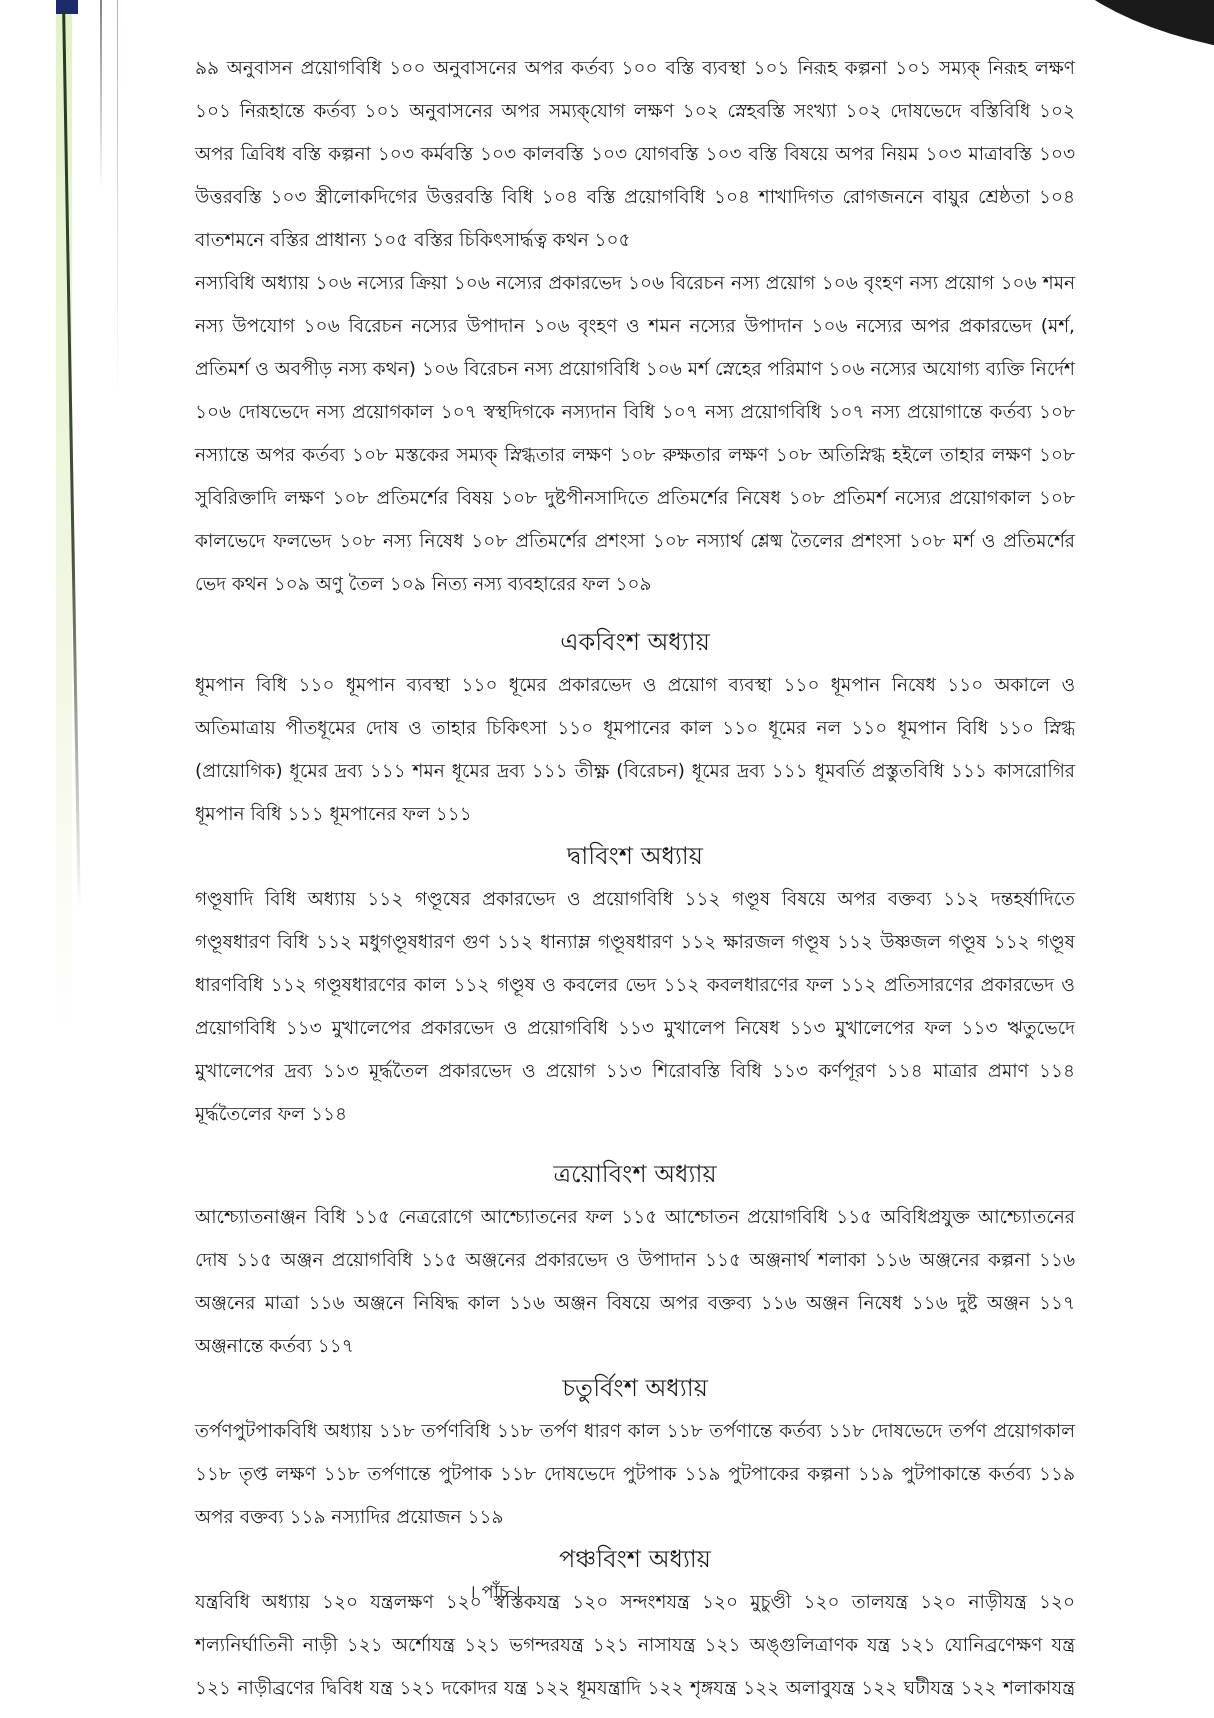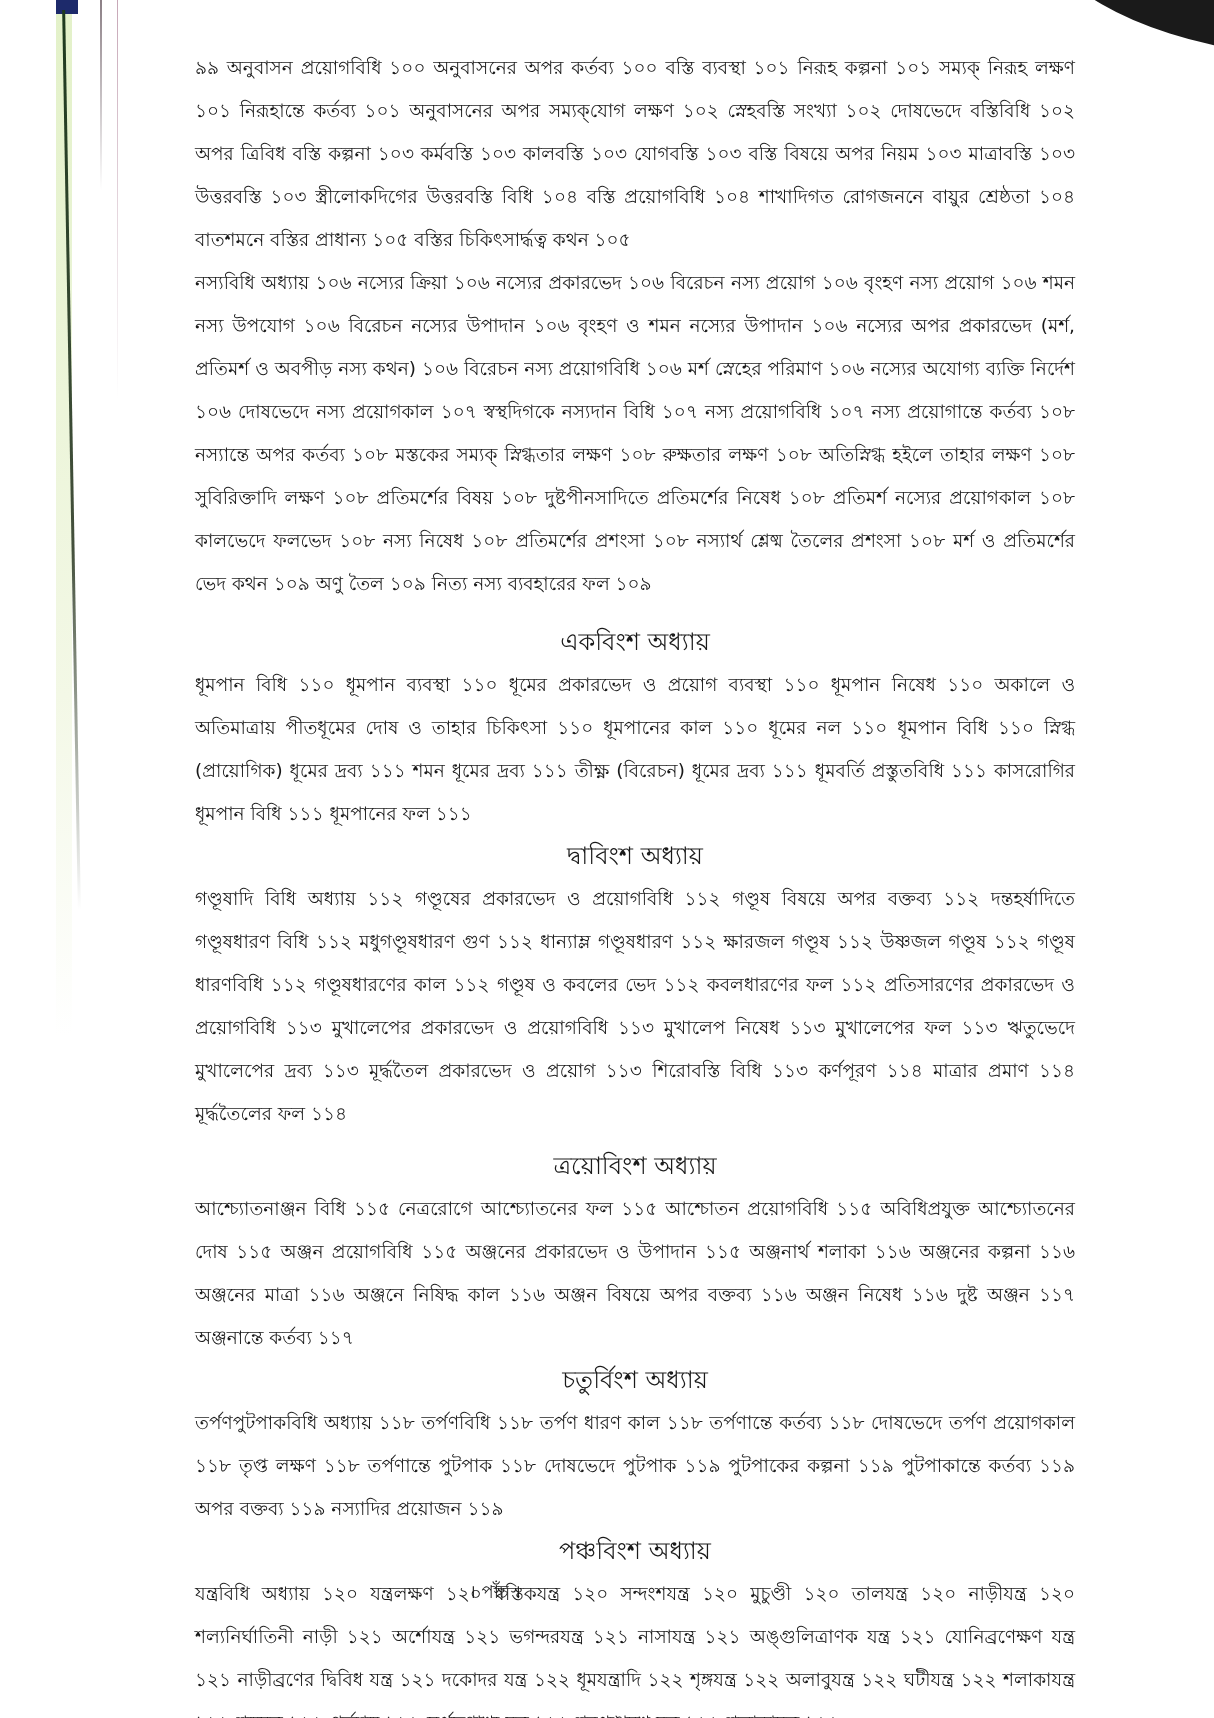--- a/index.html
+++ b/index.html
@@ -64,21 +64,21 @@
   <p class="para">৯৯ অনুবাসন প্রয়োগবিধি ১০০ অনুবাসনের অপর কর্তব্য ১০০ বস্তি ব্যবস্থা ১০১ নিরূহ কল্পনা ১০১ সম্যক্ নিরূহ লক্ষণ ১০১ নিরূহান্তে কর্তব্য ১০১ অনুবাসনের অপর সম্যক্‌যোগ লক্ষণ ১০২ স্নেহবস্তি সংখ্যা ১০২ দোষভেদে বস্তিবিধি ১০২ অপর ত্রিবিধ বস্তি কল্পনা ১০৩ কর্মবস্তি ১০৩ কালবস্তি ১০৩ যোগবস্তি ১০৩ বস্তি বিষয়ে অপর নিয়ম ১০৩ মাত্রাবস্তি ১০৩ উত্তরবস্তি ১০৩ স্ত্রীলোকদিগের উত্তরবস্তি বিধি ১০৪ বস্তি প্রয়োগবিধি ১০৪ শাখাদিগত রোগজননে বায়ুর শ্রেষ্ঠতা ১০৪ বাতশমনে বস্তির প্রাধান্য ১০৫ বস্তির চিকিৎসার্দ্ধত্ব কথন ১০৫</p>
 
   <p class="para">নস্যবিধি অধ্যায় ১০৬ নস্যের ক্রিয়া ১০৬ নস্যের প্রকারভেদ ১০৬ বিরেচন নস্য প্রয়োগ ১০৬ বৃংহণ নস্য প্রয়োগ ১০৬ শমন নস্য উপযোগ ১০৬ বিরেচন নস্যের উপাদান ১০৬ বৃংহণ ও শমন নস্যের উপাদান ১০৬ নস্যের অপর প্রকারভেদ (মর্শ, প্রতিমর্শ ও অবপীড় নস্য কথন) ১০৬ বিরেচন নস্য প্রয়োগবিধি ১০৬ মর্শ স্নেহের পরিমাণ ১০৬ নস্যের অযোগ্য ব্যক্তি নির্দেশ ১০৬ দোষভেদে নস্য প্রয়োগকাল ১০৭ স্বস্থদিগকে নস্যদান বিধি ১০৭ নস্য প্রয়োগবিধি ১০৭ নস্য প্রয়োগান্তে কর্তব্য ১০৮ নস্যান্তে অপর কর্তব্য ১০৮ মস্তকের সম্যক্ স্নিগ্ধতার লক্ষণ ১০৮ রুক্ষতার লক্ষণ ১০৮ অতিস্নিগ্ধ হইলে তাহার লক্ষণ ১০৮ সুবিরিক্তাদি লক্ষণ ১০৮ প্রতিমর্শের বিষয় ১০৮ দুষ্টপীনসাদিতে প্রতিমর্শের নিষেধ ১০৮ প্রতিমর্শ নস্যের প্রয়োগকাল ১০৮ কালভেদে ফলভেদ ১০৮ নস্য নিষেধ ১০৮ প্রতিমর্শের প্রশংসা ১০৮ নস্যার্থ শ্লেষ্ম তৈলের প্রশংসা ১০৮ মর্শ ও প্রতিমর্শের ভেদ কথন ১০৯ অণু তৈল ১০৯ নিত্য নস্য ব্যবহারের ফল ১০৯</p>
 
   <h2 class="heading" style="margin-top:22px">একবিংশ অধ্যায়</h2>
   <p class="para">ধূমপান বিধি ১১০ ধূমপান ব্যবস্থা ১১০ ধূমের প্রকারভেদ ও প্রয়োগ ব্যবস্থা ১১০ ধূমপান নিষেধ ১১০ অকালে ও অতিমাত্রায় পীতধূমের দোষ ও তাহার চিকিৎসা ১১০ ধূমপানের কাল ১১০ ধূমের নল ১১০ ধূমপান বিধি ১১০ স্নিগ্ধ (প্রায়োগিক) ধূমের দ্রব্য ১১১ শমন ধূমের দ্রব্য ১১১ তীক্ষ্ণ (বিরেচন) ধূমের দ্রব্য ১১১ ধূমবর্তি প্রস্তুতবিধি ১১১ কাসরোগির ধূমপান বিধি ১১১ ধূমপানের ফল ১১১</p>
 
   <h2 class="heading">দ্বাবিংশ অধ্যায়</h2>
   <p class="para">গণ্ডূষাদি বিধি অধ্যায় ১১২ গণ্ডূষের প্রকারভেদ ও প্রয়োগবিধি ১১২ গণ্ডূষ বিষয়ে অপর বক্তব্য ১১২ দন্তহর্ষাদিতে গণ্ডূষধারণ বিধি ১১২ মধুগণ্ডূষধারণ গুণ ১১২ ধান্যাম্ল গণ্ডূষধারণ ১১২ ক্ষারজল গণ্ডূষ ১১২ উষ্ণজল গণ্ডূষ ১১২ গণ্ডূষ ধারণবিধি ১১২ গণ্ডূষধারণের কাল ১১২ গণ্ডূষ ও কবলের ভেদ ১১২ কবলধারণের ফল ১১২ প্রতিসারণের প্রকারভেদ ও প্রয়োগবিধি ১১৩ মুখালেপের প্রকারভেদ ও প্রয়োগবিধি ১১৩ মুখালেপ নিষেধ ১১৩ মুখালেপের ফল ১১৩ ঋতুভেদে মুখালেপের দ্রব্য ১১৩ মূর্দ্ধতৈল প্রকারভেদ ও প্রয়োগ ১১৩ শিরোবস্তি বিধি ১১৩ কর্ণপূরণ ১১৪ মাত্রার প্রমাণ ১১৪ মূর্দ্ধতৈলের ফল ১১৪</p>
 
-  <h2 class="heading" style="margin-top:16px">ত্রয়োবিংশ অধ্যায়</h2>
+  <h2 class="heading" style="margin-top:24px">ত্রয়োবিংশ অধ্যায়</h2>
   <p class="para">আশ্চ্যোতনাঞ্জন বিধি ১১৫ নেত্ররোগে আশ্চ্যোতনের ফল ১১৫ আশ্চোতন প্রয়োগবিধি ১১৫ অবিধিপ্রযুক্ত আশ্চ্যোতনের দোষ ১১৫ অঞ্জন প্রয়োগবিধি ১১৫ অঞ্জনের প্রকারভেদ ও উপাদান ১১৫ অঞ্জনার্থ শলাকা ১১৬ অঞ্জনের কল্পনা ১১৬ অঞ্জনের মাত্রা ১১৬ অঞ্জনে নিষিদ্ধ কাল ১১৬ অঞ্জন বিষয়ে অপর বক্তব্য ১১৬ অঞ্জন নিষেধ ১১৬ দুষ্ট অঞ্জন ১১৭ অঞ্জনান্তে কর্তব্য ১১৭</p>
 
   <h2 class="heading">চতুর্বিংশ অধ্যায়</h2>
   <p class="para">তর্পণপুটপাকবিধি অধ্যায় ১১৮ তর্পণবিধি ১১৮ তর্পণ ধারণ কাল ১১৮ তর্পণান্তে কর্তব্য ১১৮ দোষভেদে তর্পণ প্রয়োগকাল ১১৮ তৃপ্ত লক্ষণ ১১৮ তর্পণান্তে পুটপাক ১১৮ দোষভেদে পুটপাক ১১৯ পুটপাকের কল্পনা ১১৯ পুটপাকান্তে কর্তব্য ১১৯ অপর বক্তব্য ১১৯ নস্যাদির প্রয়োজন ১১৯</p>
 
   <h2 class="heading">পঞ্চবিংশ অধ্যায়</h2>
   <p class="para">যন্ত্রবিধি অধ্যায় ১২০ যন্ত্রলক্ষণ ১২০ স্বস্তিকযন্ত্র ১২০ সন্দংশযন্ত্র ১২০ মুচুণ্ডী ১২০ তালযন্ত্র ১২০ নাড়ীযন্ত্র ১২০ শল্যনির্ঘাতিনী নাড়ী ১২১ অর্শোযন্ত্র ১২১ ভগন্দরযন্ত্র ১২১ নাসাযন্ত্র ১২১ অঙ্গুলিত্রাণক যন্ত্র ১২১ যোনিব্রণেক্ষণ যন্ত্র ১২১ নাড়ীব্রণের দ্বিবিধ যন্ত্র ১২১ দকোদর যন্ত্র ১২২ ধূমযন্ত্রাদি ১২২ শৃঙ্গযন্ত্র ১২২ অলাবুযন্ত্র ১২২ ঘটীযন্ত্র ১২২ শলাকাযন্ত্র ১২২ শঙ্কুযন্ত্র ১২২ গর্ভশঙ্কু ১২২ সর্পফণাখ্য যন্ত্র ১২২ শরপুঙ্খমুখ যন্ত্র ১২২ শলাকাযন্ত্র ১২২</p>
 </div>
 
 <div class="folio">। পাঁচ ।</div>

